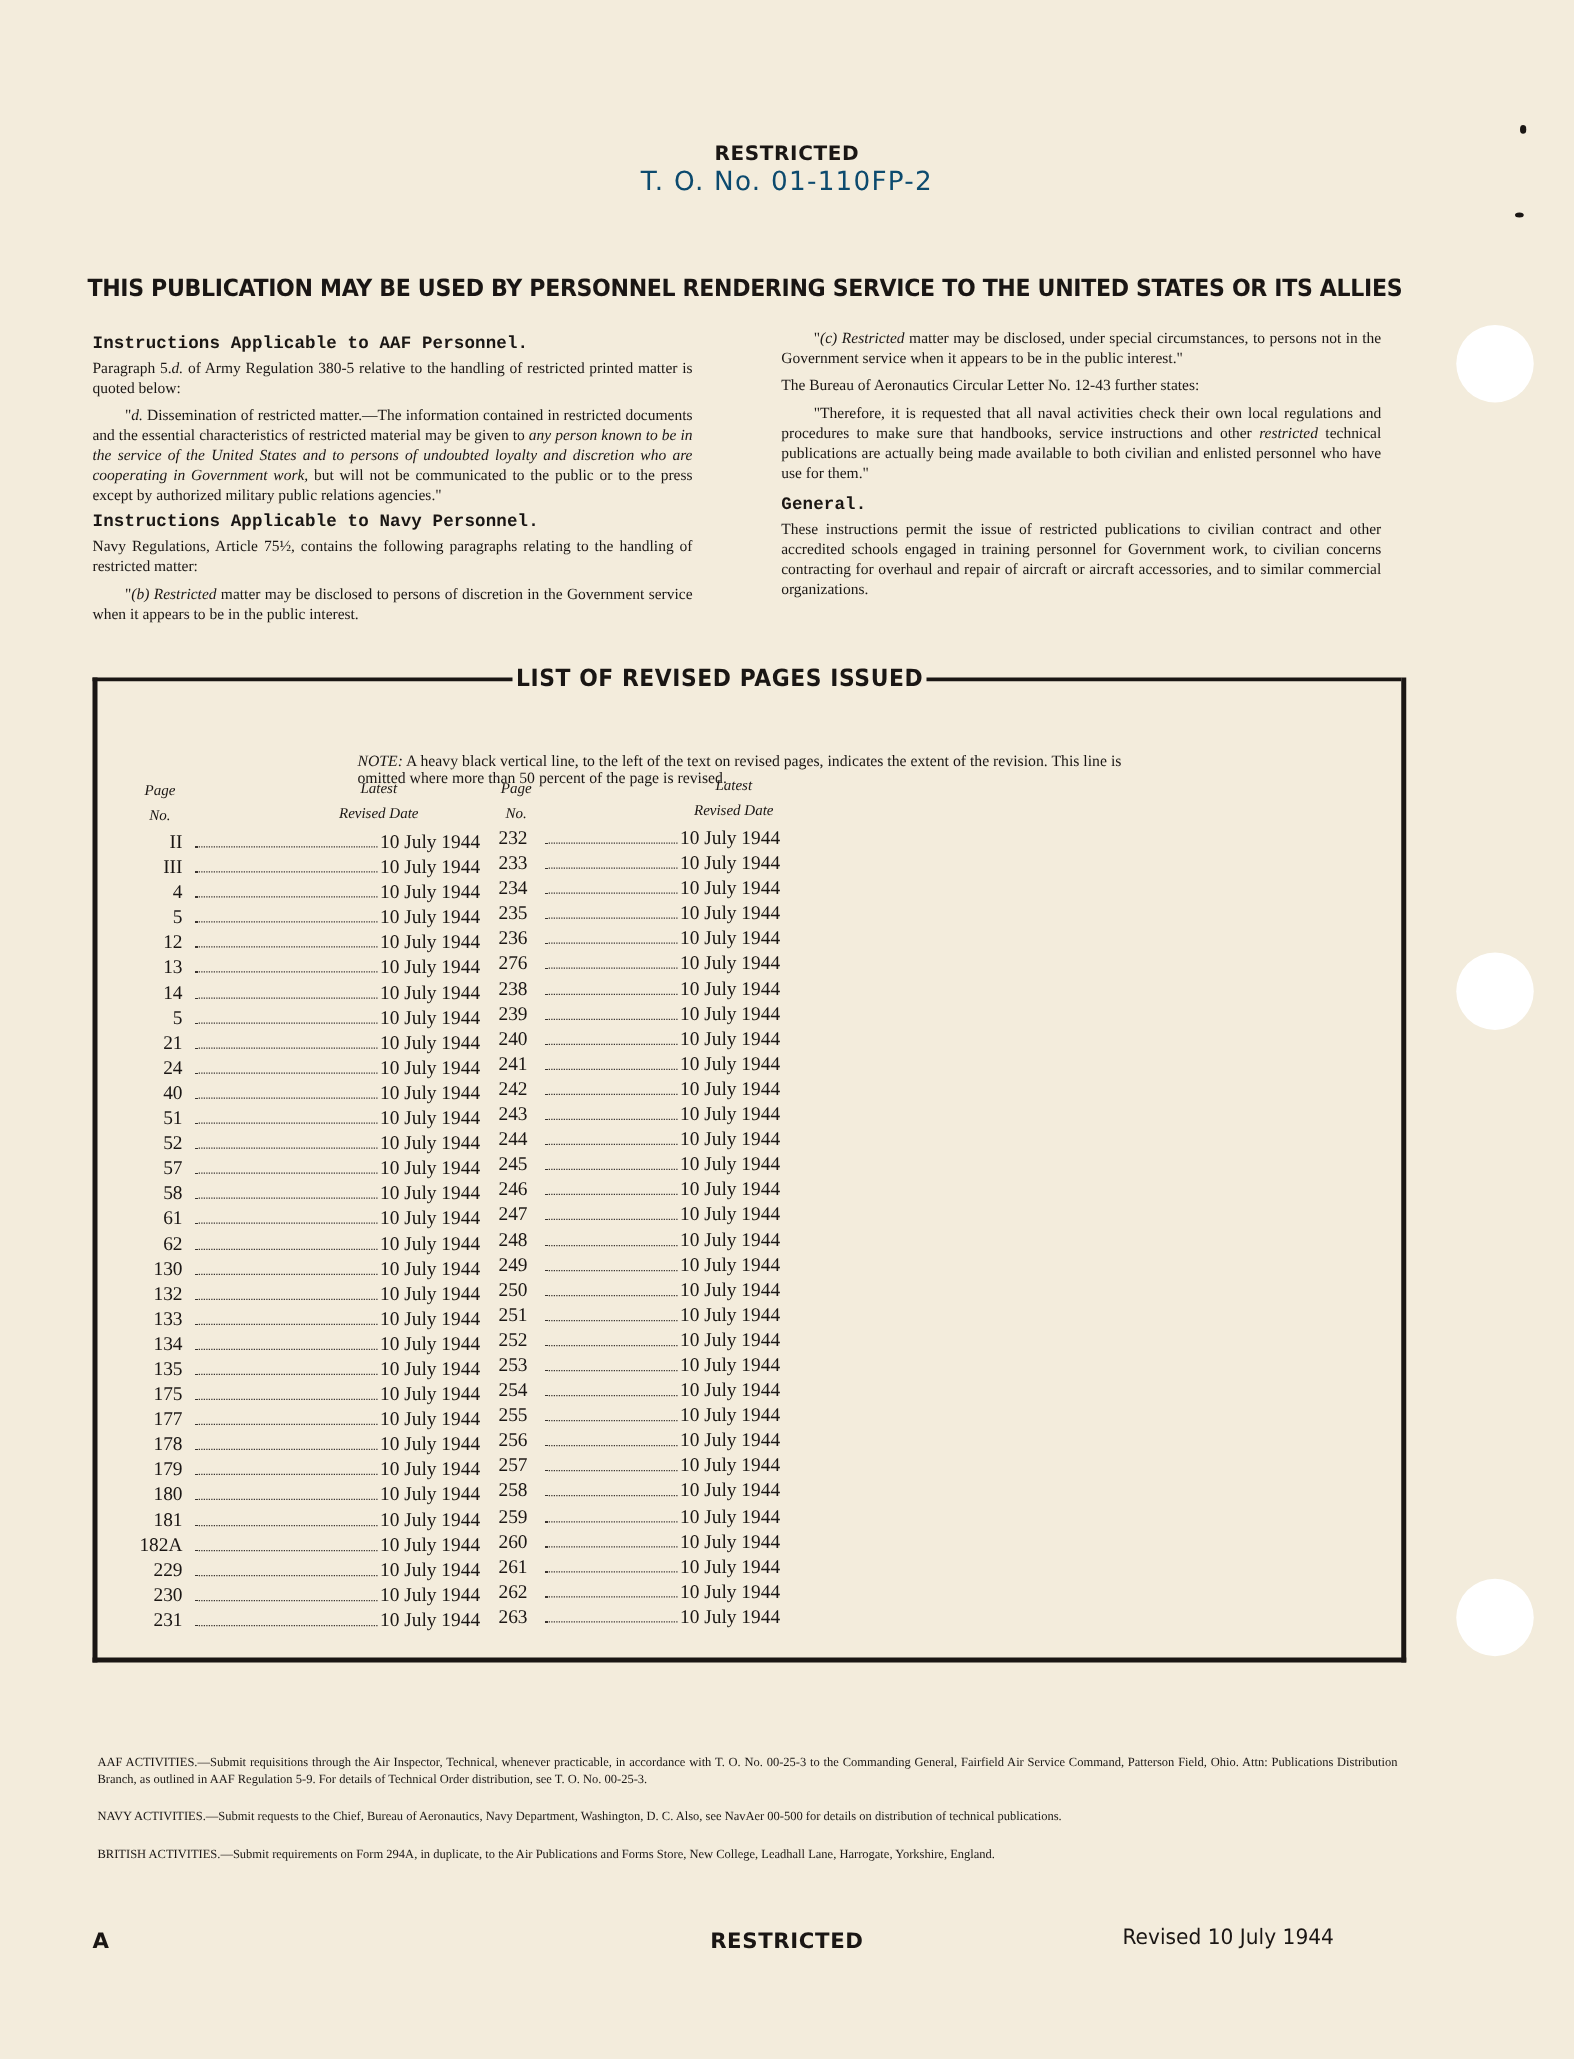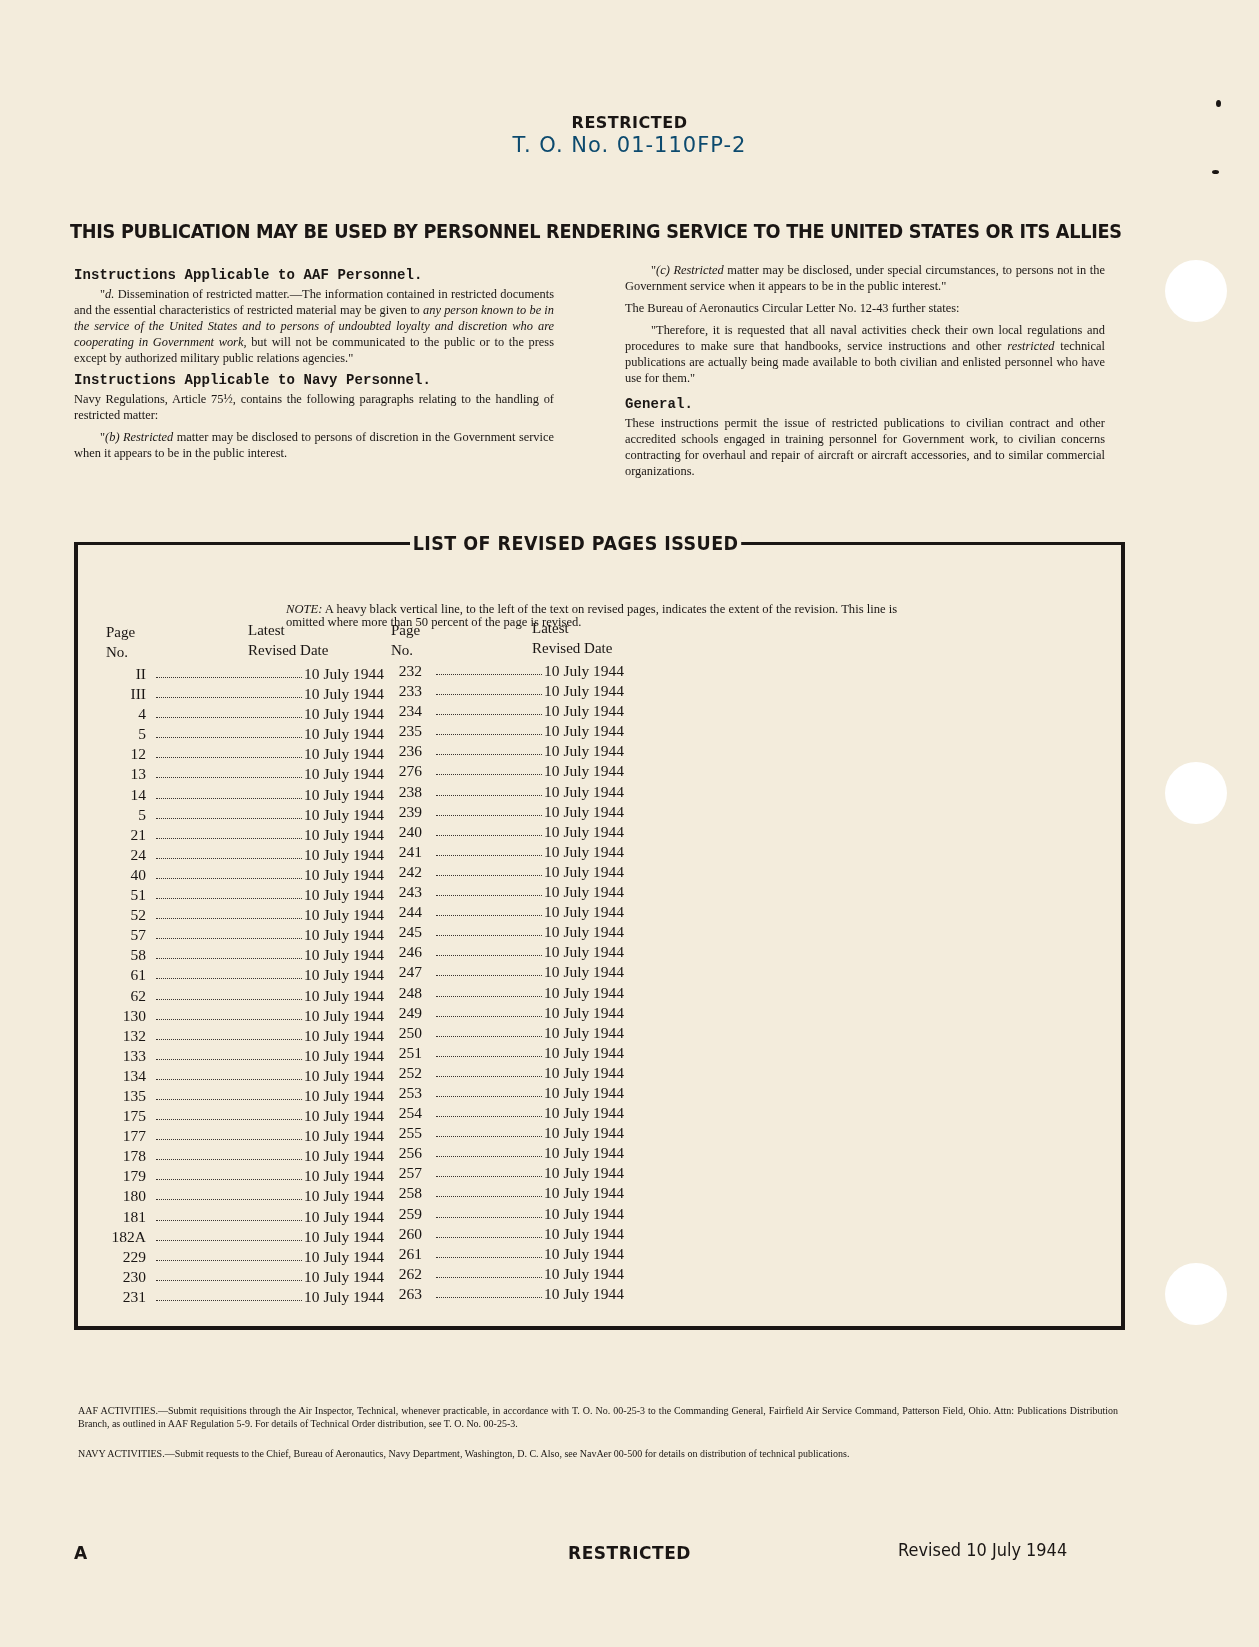--- a/index.html
+++ b/index.html
@@ -50,21 +50,21 @@
   }
   .box-title {
     position: absolute; top: 512px; left: 410px; background: #f3ecdc; padding: 0 3px;
     font-family: "DejaVu Sans", sans-serif; font-weight: bold; font-size: 19px; letter-spacing: 0.5px;
     transform: scaleX(0.92); transform-origin: left;
   }
   .note {
     position: absolute; top: 583px; left: 286px; width: 620px; font-size: 12.6px; line-height: 13px;
   }
   .note i { font-weight: normal; }
-  .colhdr { position: absolute; font-size: 15px; line-height: 20px; }
+  .colhdr { position: absolute; font-style: italic; font-size: 12px; line-height: 20px; text-align: center; }
   .rows { position: absolute; top: 645px; }
   .row { position: relative; height: 20.1px; font-size: 15.5px; }
   .row .pg { position: absolute; text-align: right; }
   .row .dots {
     position: absolute; top: 12px; height: 0; border-bottom: 1.5px dotted #3a3430;
   }
   .row .dt { position: absolute; white-space: nowrap; }
   .rows.a .pg { left: 0; width: 42px; }
   .rows.a .dots { left: 52px; width: 146px; }
   .rows.a .dt { left: 200px; }
@@ -102,20 +102,21 @@
   <div class="mark" style="left:1216px;top:80px;width:5px;height:7px"></div>
   <div class="mark" style="left:1212px;top:150px;width:7px;height:4px"></div>
 
   <div class="hdr restricted">RESTRICTED</div>
   <div class="hdr tono">T. O. No. 01-110FP-2</div>
 
   <div class="banner">THIS PUBLICATION MAY BE USED BY PERSONNEL RENDERING SERVICE TO THE UNITED STATES OR ITS ALLIES</div>
 
   <div class="col left">
     <h3>Instructions Applicable to AAF Personnel.</h3>
+    <p><span>Paragraph 5.</span><i>d.</i><span> of Army Regulation 380-5 relative to the handling of restricted printed matter is quoted below:</span></p>
     <p class="indent"><span>"</span><i>d.</i><span> Dissemination of restricted matter.—The information contained in restricted documents and the essential characteristics of restricted material may be given to </span><i>any person known to be in the service of the United States and to persons of undoubted loyalty and discretion who are cooperating in Government work,</i><span> but will not be communicated to the public or to the press except by authorized military public relations agencies."</span></p>
     <h3>Instructions Applicable to Navy Personnel.</h3>
     <p>Navy Regulations, Article 75½, contains the following paragraphs relating to the handling of restricted matter:</p>
     <p class="indent"><span>"</span><i>(b) Restricted</i><span> matter may be disclosed to persons of discretion in the Government service when it appears to be in the public interest.</span></p>
   </div>
 
   <div class="col right">
     <p class="indent"><span>"</span><i>(c) Restricted</i><span> matter may be disclosed, under special circumstances, to persons not in the Government service when it appears to be in the public interest."</span></p>
     <p>The Bureau of Aeronautics Circular Letter No. 12-43 further states:</p>
     <p class="indent"><span>"Therefore, it is requested that all naval activities check their own local regulations and procedures to make sure that handbooks, service instructions and other </span><i>restricted</i><span> technical publications are actually being made available to both civilian and enlisted personnel who have use for them."</span></p>
@@ -467,17 +468,18 @@
       </div>
       <div class="row">
         <span class="pg">263</span>
         <span class="dots"></span>
         <span class="dt">10 July 1944</span>
       </div>
     </div>
 
   <div class="dist" style="top:1385px">AAF ACTIVITIES.—Submit requisitions through the Air Inspector, Technical, whenever practicable, in accordance with T. O. No. 00-25-3 to the Commanding General, Fairfield Air Service Command, Patterson Field, Ohio. Attn: Publications Distribution Branch, as outlined in AAF Regulation 5-9. For details of Technical Order distribution, see T. O. No. 00-25-3.</div>
   <div class="dist" style="top:1428px">NAVY ACTIVITIES.—Submit requests to the Chief, Bureau of Aeronautics, Navy Department, Washington, D. C. Also, see NavAer 00-500 for details on distribution of technical publications.</div>
+  <div class="dist" style="top:1458px">BRITISH ACTIVITIES.—Submit requirements on Form 294A, in duplicate, to the Air Publications and Forms Store, New College, Leadhall Lane, Harrogate, Yorkshire, England.</div>
 
   <div class="footer-left">A</div>
   <div class="footer-center">RESTRICTED</div>
   <div class="footer-right">Revised 10 July 1944</div>
 </div>
 
 </body></html>

